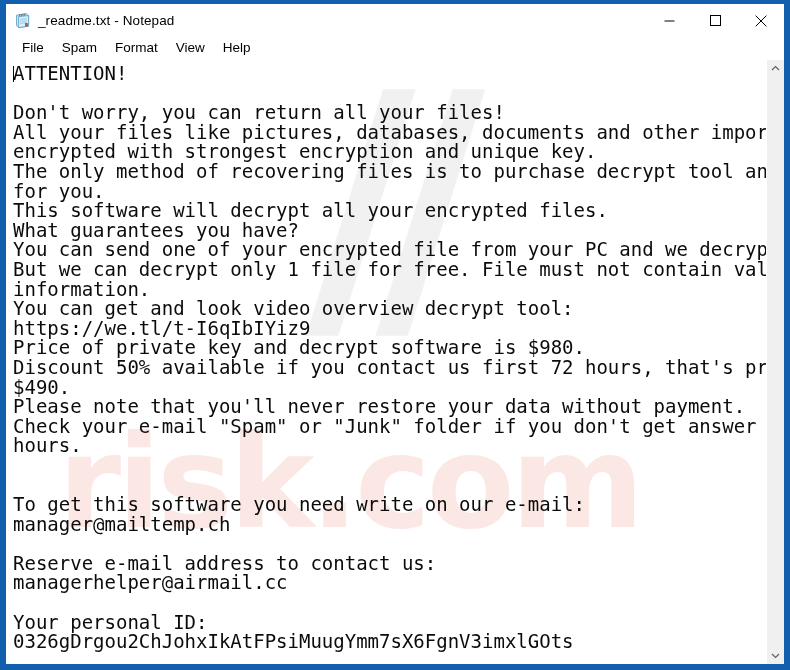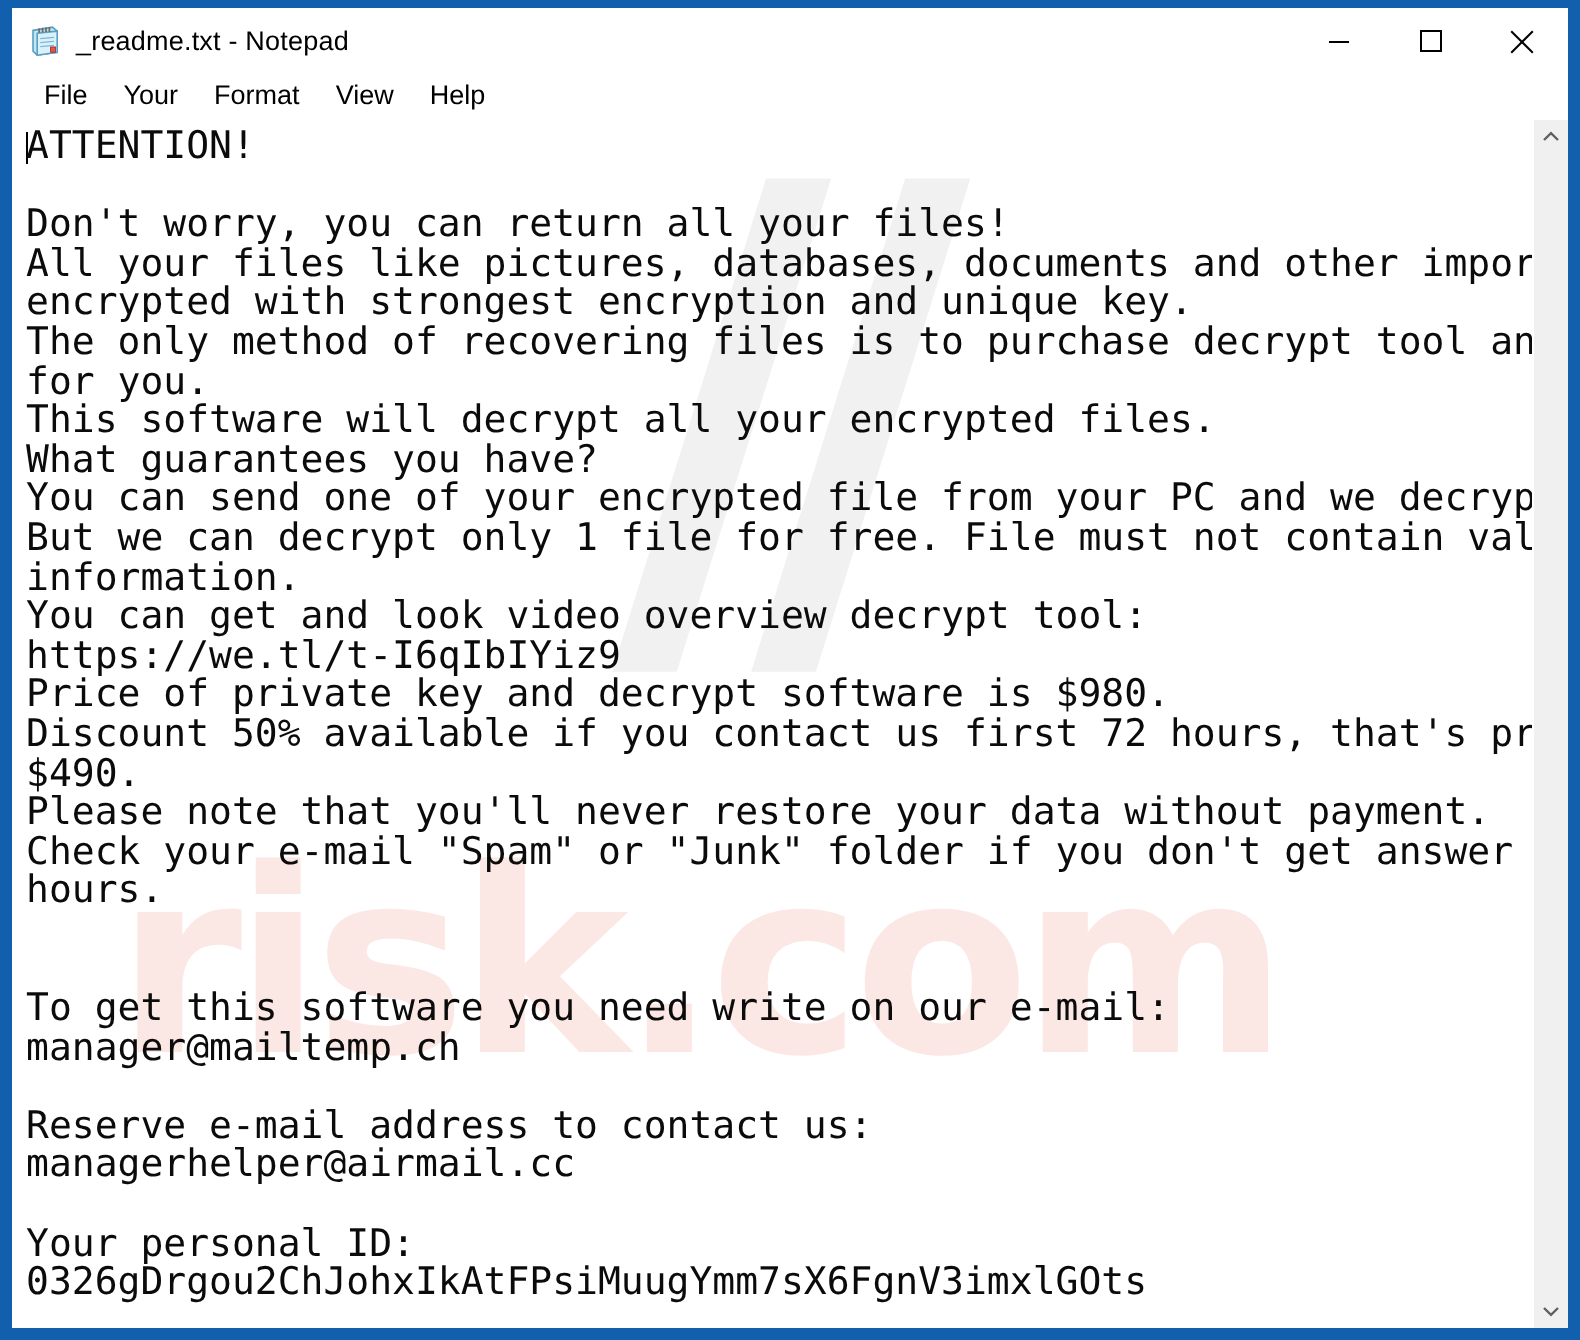--- a/index.html
+++ b/index.html
@@ -229,21 +229,21 @@
         <svg width="12" height="12" viewBox="0 0 12 12" xmlns="http://www.w3.org/2000/svg">
           <line x1="0.6" y1="0.6" x2="11.4" y2="11.4" stroke="#000000" stroke-width="1"></line>
           <line x1="11.4" y1="0.6" x2="0.6" y2="11.4" stroke="#000000" stroke-width="1"></line>
         </svg>
       </div>
     </div>
   </div>
 
   <div class="menubar">
     <div class="menu-item">File</div>
-    <div class="menu-item">Your</div>
+    <div class="menu-item">Spam</div>
     <div class="menu-item">Format</div>
     <div class="menu-item">View</div>
     <div class="menu-item">Help</div>
   </div>
 
   <div class="editor-wrap">
     <div class="editor">
       <div class="watermark">
         <div class="wm-slash">//</div>
         <div class="wm-text">risk.com</div>

